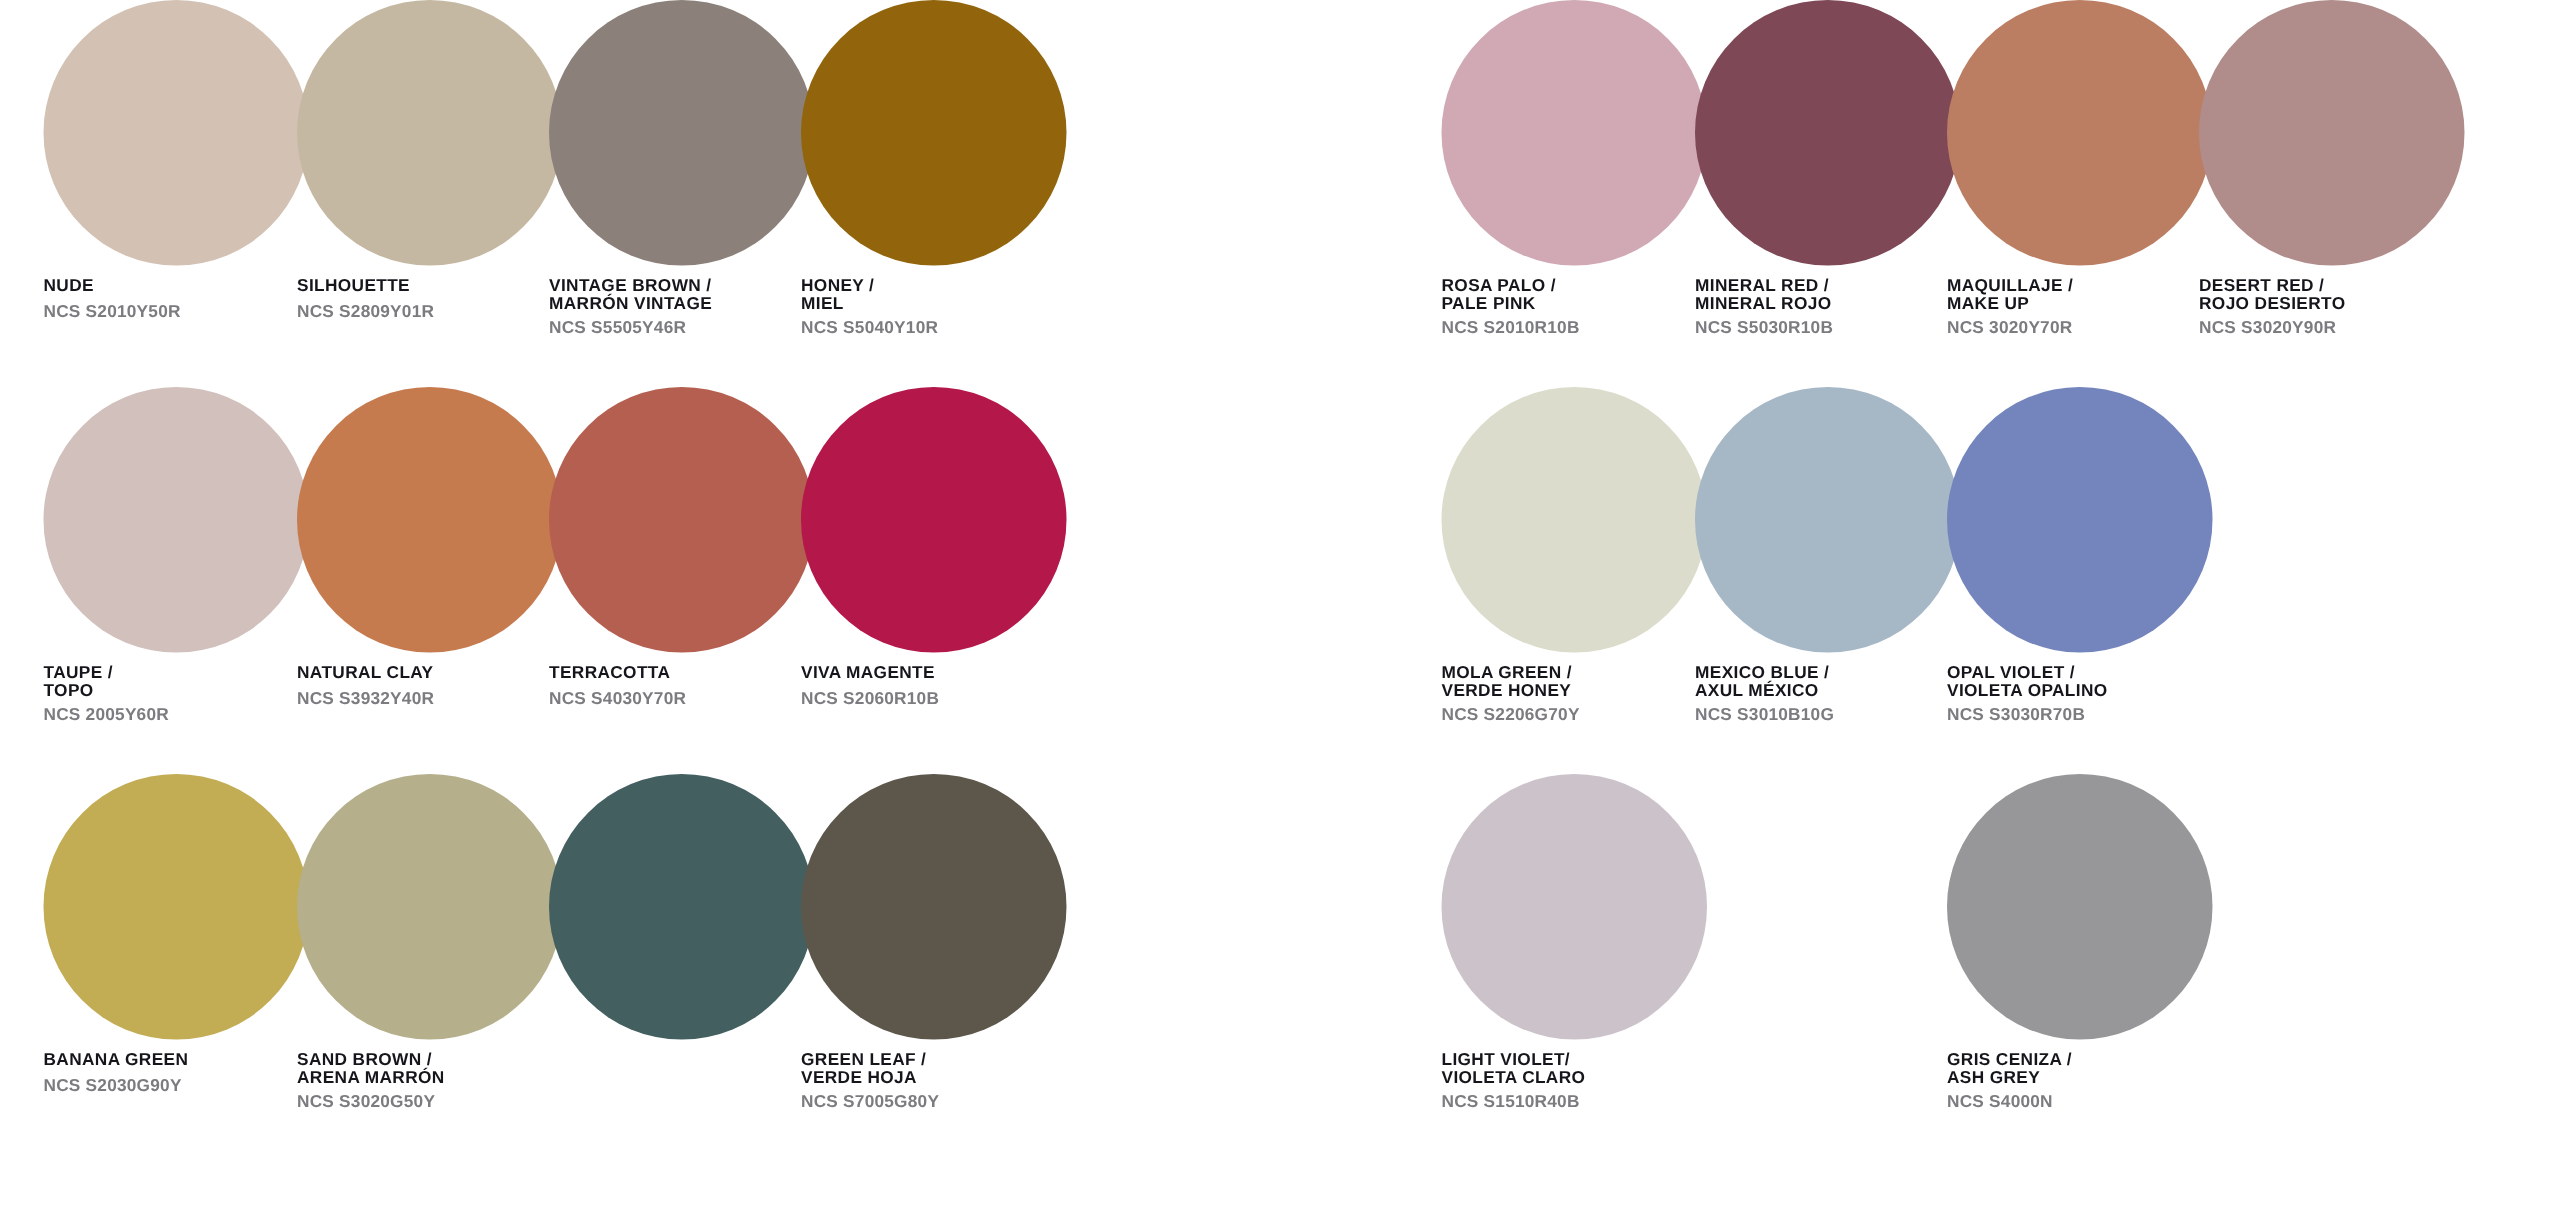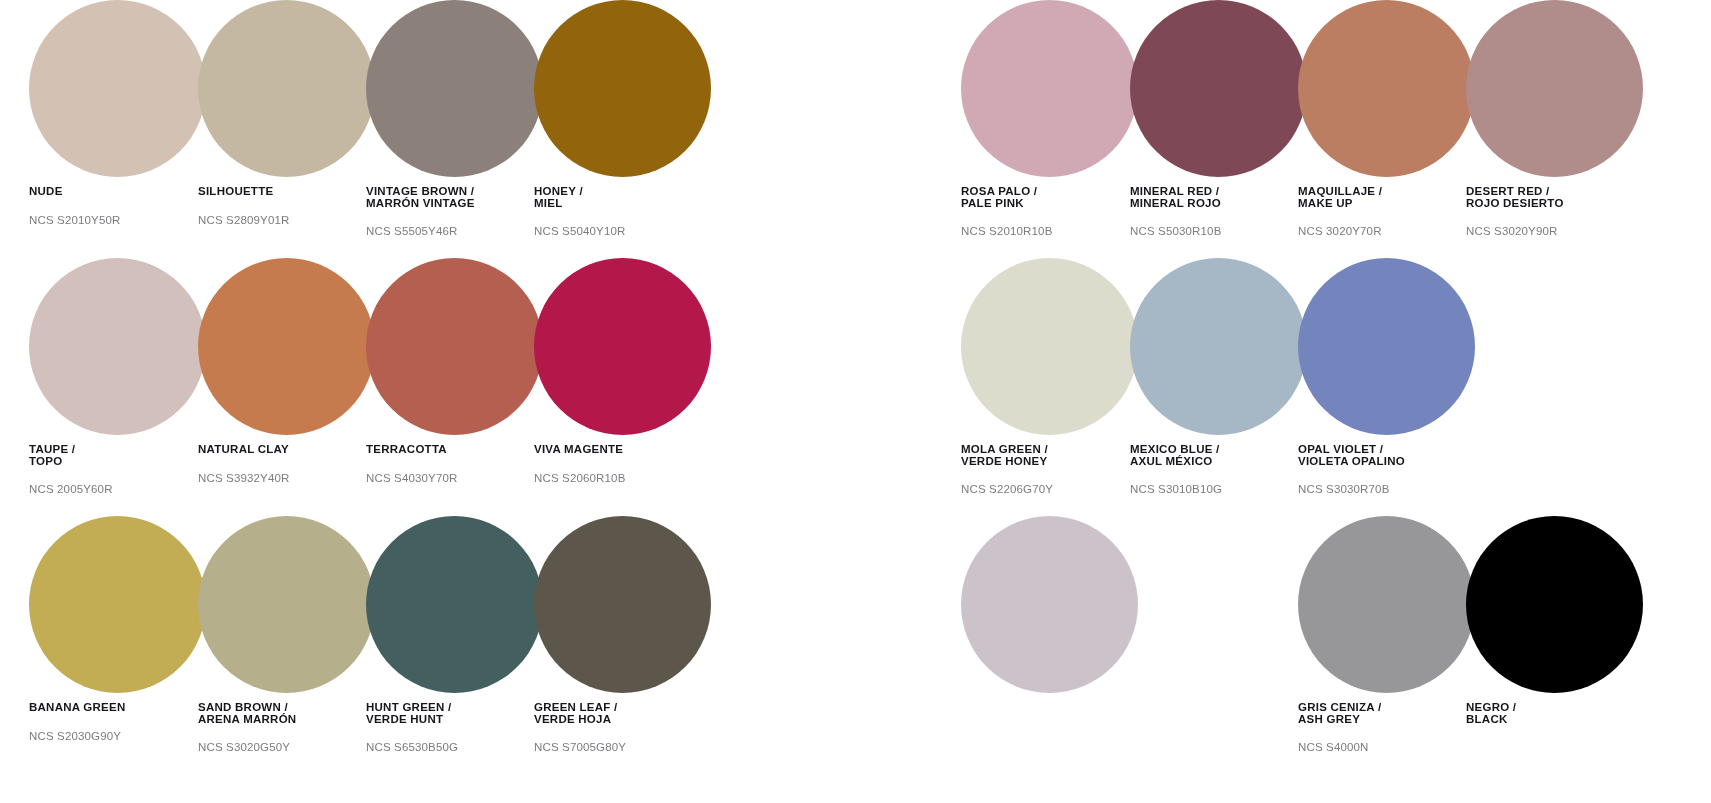--- a/index.html
+++ b/index.html
@@ -44,23 +44,23 @@
   .name{
     font-size:11.5px;
     font-weight:bold;
     letter-spacing:0.25px;
     color:#15161c;
     line-height:11.7px;
     white-space:nowrap;
   }
   .name .l2{display:block;}
   .code{
-    margin-top:16px;
+    margin-top:4px;
     font-size:11.5px;
-    font-weight:normal;
+    font-weight:bold;
     letter-spacing:0.15px;
     color:#7b7b80;
     line-height:12px;
     white-space:nowrap;
   }
   .code:empty{display:none;}
 </style>
 </head>
 <body style="background-color: rgb(255, 255, 255);">
 
@@ -169,27 +169,20 @@
         <div class="caption">
           <div class="name">
             <span>SAND BROWN /</span>
             <span class="l2">ARENA MARRÓN</span>
           </div>
           <div class="code">NCS S3020G50Y</div>
         </div>
       </div>
       <div class="swatch c2">
         <div class="disc" style="background-color: rgb(67, 95, 96);"></div>
-        <div class="caption">
-          <div class="name">
-            <span>HUNT GREEN /</span>
-            <span class="l2">VERDE HUNT</span>
-          </div>
-          <div class="code">NCS S6530B50G</div>
-        </div>
       </div>
       <div class="swatch c3">
         <div class="disc" style="background-color: rgb(92, 87, 74);"></div>
         <div class="caption">
           <div class="name">
             <span>GREEN LEAF /</span>
             <span class="l2">VERDE HOJA</span>
           </div>
           <div class="code">NCS S7005G80Y</div>
         </div>
@@ -270,37 +263,34 @@
             <span class="l2">VIOLETA OPALINO</span>
           </div>
           <div class="code">NCS S3030R70B</div>
         </div>
       </div>
     </div>
 
     <div class="row r2">
       <div class="swatch c0">
         <div class="disc" style="background-color: rgb(204, 195, 202);"></div>
+        <div class="caption">
+          <div class="name">
+            <span>LIGHT VIOLET/</span>
+            <span class="l2">VIOLETA CLARO</span>
+          </div>
+          <div class="code">NCS S1510R40B</div>
+        </div>
       </div>
       <div class="swatch c2">
         <div class="disc" style="background-color: rgb(151, 151, 154);"></div>
         <div class="caption">
           <div class="name">
             <span>GRIS CENIZA /</span>
             <span class="l2">ASH GREY</span>
           </div>
           <div class="code">NCS S4000N</div>
         </div>
       </div>
-      <div class="swatch c3">
-        <div class="disc" style="background-color: rgb(0, 0, 0);"></div>
-        <div class="caption">
-          <div class="name">
-            <span>NEGRO /</span>
-            <span class="l2">BLACK</span>
-          </div>
-
-        </div>
-      </div>
     </div>
   </div>
 
 </div>
 
 </body></html>

